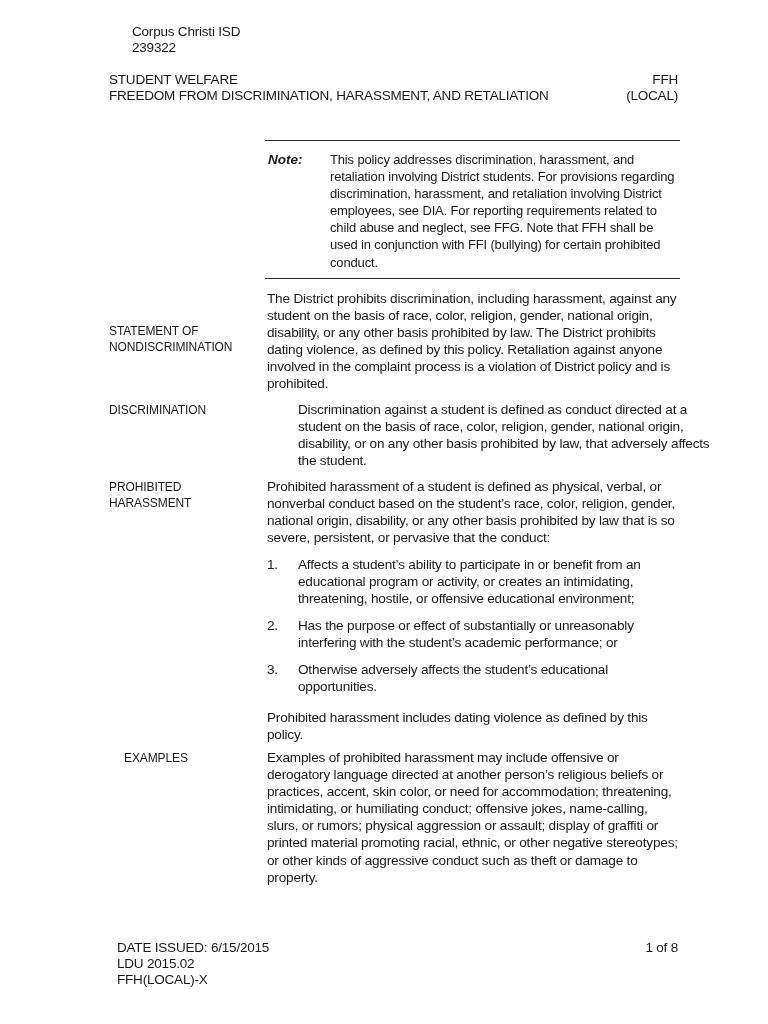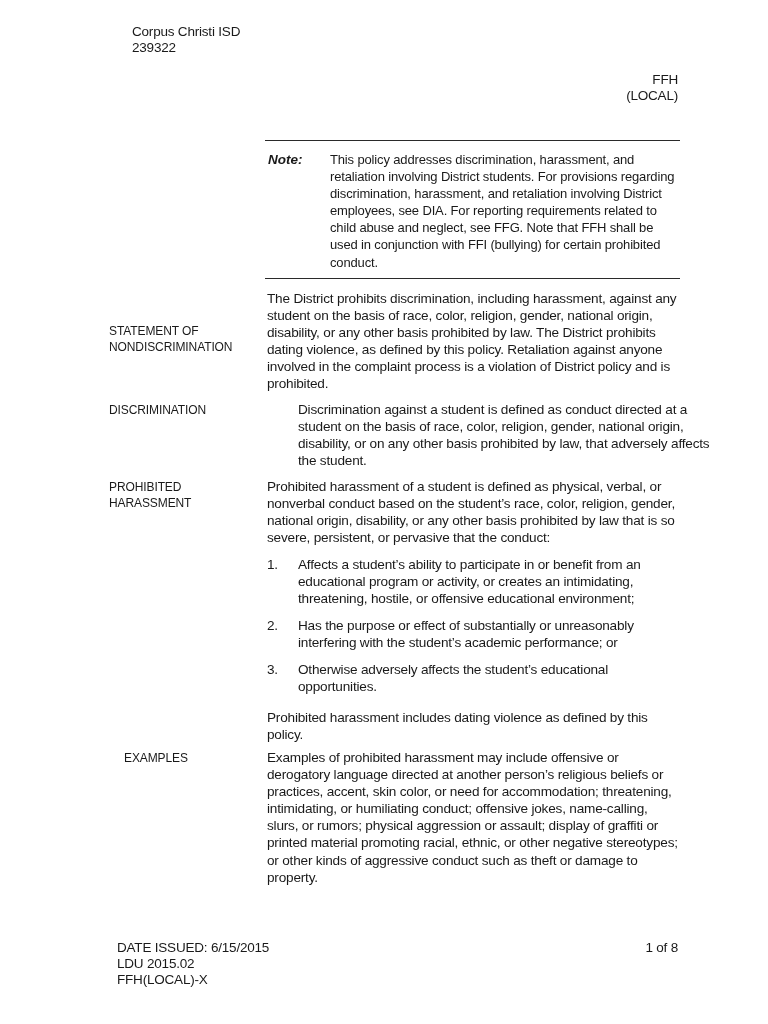--- a/index.html
+++ b/index.html
@@ -90,20 +90,22 @@
   </style>
 </head>
 <body>
 
 <div class="abs hdr" style="left:109px; top:24px;margin-left:23px;">
   <div>Corpus Christi ISD</div>
   <div>239322</div>
 </div>
 
 <div class="abs hdr" style="left:109px; top:72px;">
+  <div>STUDENT WELFARE</div>
+  <div>FREEDOM FROM DISCRIMINATION, HARASSMENT, AND RETALIATION</div>
 </div>
 
 <div class="abs hdr hdr-right" style="right:90px; top:72px;">
   <div>FFH</div>
   <div>(LOCAL)</div>
 </div>
 
 <div class="rule" style="top:140px;"></div>
 <div class="note-label">Note:</div>
 <div class="note-text">This policy addresses discrimination, harassment, and retaliation involving District students.  For provisions regarding discrimination, harassment, and retaliation involving District employees, see DIA.  For reporting requirements related to child abuse and neglect, see FFG. Note that FFH shall be used in conjunction with FFI (bullying) for certain prohibited conduct.</div>

